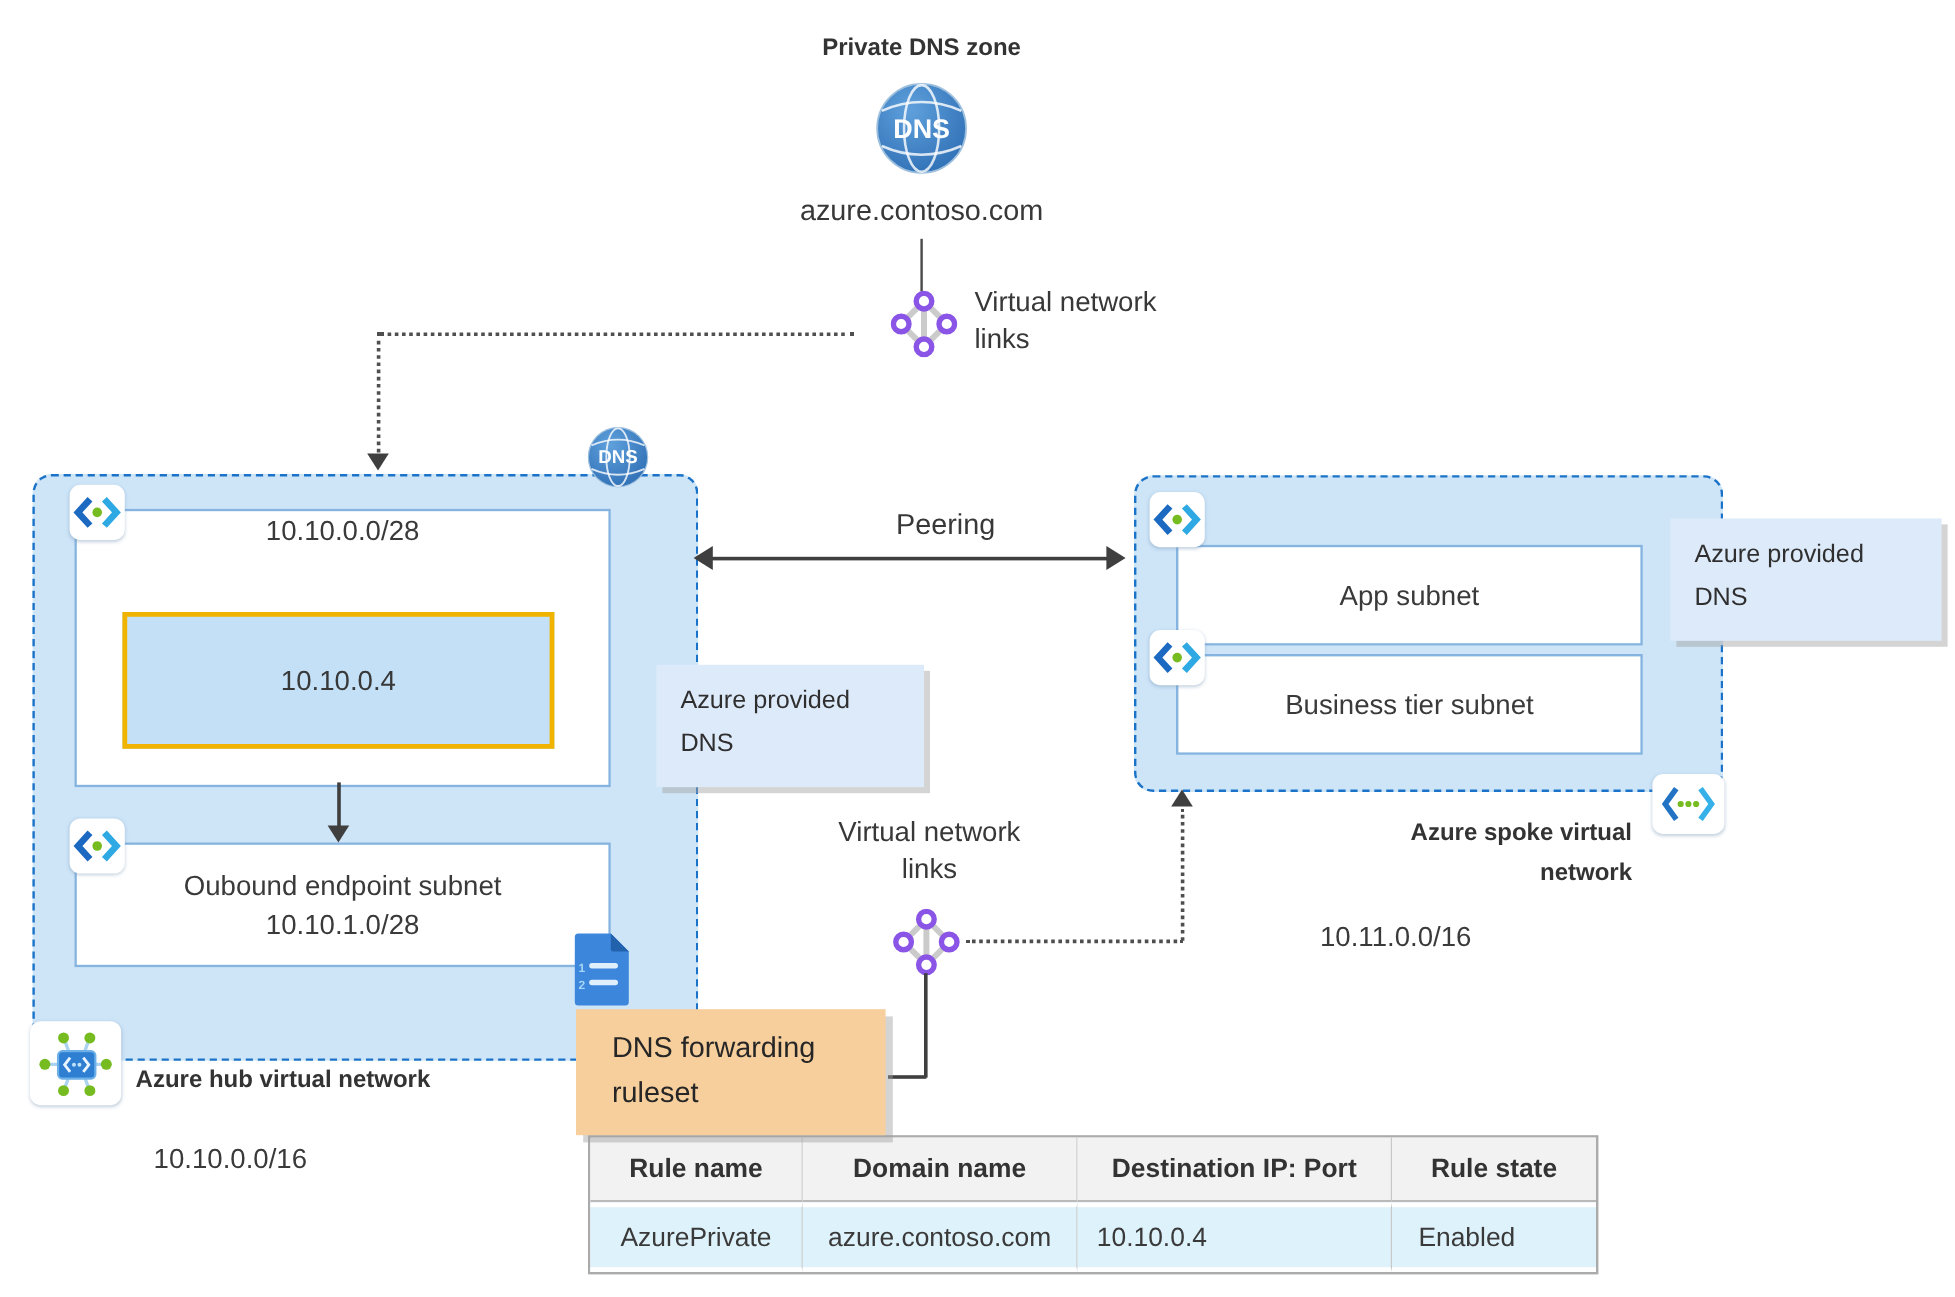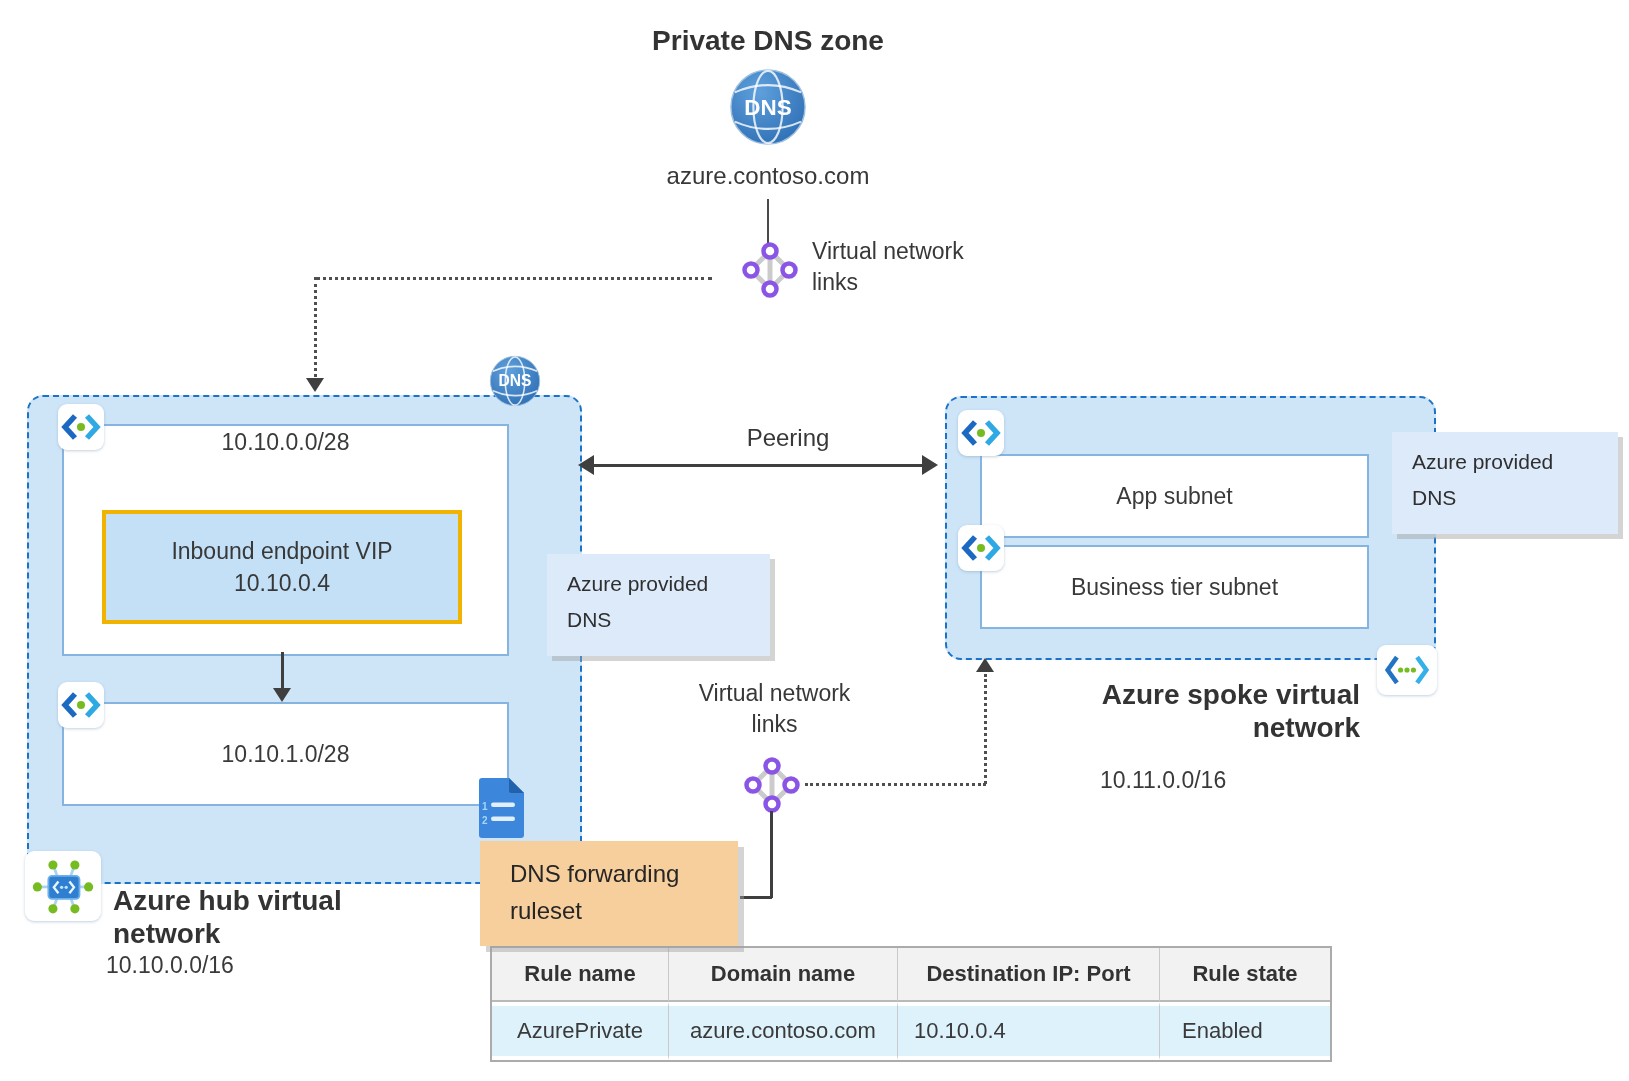--- a/index.html
+++ b/index.html
@@ -23,21 +23,21 @@
             z-index:4;font-size:21px;line-height:36px;color:#2f2f2f;}
   .dot-h{border-top:3px dotted #4f4f4f;z-index:3;}
   .dot-v{border-left:3px dotted #4f4f4f;z-index:3;}
   .sol-h{background:var(--line);height:3px;z-index:3;}
   .sol-v{background:var(--line);width:2.5px;z-index:3;}
   .ah{width:0;height:0;z-index:3;}
   .ah-down{border-left:9.5px solid transparent;border-right:9.5px solid transparent;border-top:14px solid var(--line);}
   .ah-up{border-left:9px solid transparent;border-right:9px solid transparent;border-bottom:14px solid var(--line);}
   .ah-left{border-top:10.5px solid transparent;border-bottom:10.5px solid transparent;border-right:16px solid var(--line);}
   .ah-right{border-top:10.5px solid transparent;border-bottom:10.5px solid transparent;border-left:16px solid var(--line);}
-  .biglabel{font-size:28px;font-weight:bold;color:#333333;line-height:33px;}
+  .biglabel{font-size:20px;font-weight:bold;color:#333333;line-height:33px;}
   .cidr{font-size:23px;color:#3a3a3a;}
   table.rules{border-collapse:separate;border-spacing:0;border:2px solid #ababab;background:#ffffff;
               table-layout:fixed;font-size:22px;}
   table.rules th{background:var(--table-header);font-weight:bold;color:#333333;height:52px;
                  border-bottom:2px solid #b9b9b9;border-right:1px solid #c9c9c9;text-align:center;padding:0 6px;}
   table.rules th:last-child{border-right:none;}
   table.rules td{background:var(--table-row);height:50px;border-top:4px solid #ffffff;border-bottom:4px solid #ffffff;
                  border-right:1px solid #c9c9c9;text-align:center;padding:0 6px;color:#3a3a3a;}
   table.rules td:last-child{border-right:none;}
   table.rules td.lft{text-align:left;padding-left:16px;}
@@ -118,28 +118,28 @@
     <rect x="1" y="1" width="44" height="44" rx="8" fill="#ffffff"></rect>
     <path d="M17 12 L7 23 L17 34" stroke="#1b69c0" stroke-width="5.5" fill="none"></path>
     <path d="M29 12 L39 23 L29 34" stroke="#2fa9e4" stroke-width="5.5" fill="none"></path>
     <circle cx="23" cy="23" r="4" fill="#76bc21"></circle>
   </svg>
 </div>
 
 <div class="abs" style="left:102px;top:510px;width:360px;height:114px;z-index:2;background:var(--vip-fill);
             border:4px solid var(--gold);box-sizing:border-box;display:flex;flex-direction:column;
             align-items:center;justify-content:center;font-size:23px;line-height:32px;">
-  <div>Inbound endpoint VIP</div>
   <div>10.10.0.4</div>
 </div>
 
 <div class="abs sol-v" style="left:281px;top:652px;height:38px;"></div>
 <div class="abs ah ah-down" style="left:272.5px;top:688px;"></div>
 
 <div class="abs whitebox" style="left:62px;top:702px;width:443px;height:100px;">
+  <div>Oubound endpoint subnet</div>
   <div>10.10.1.0/28</div>
 </div>
 <div class="abs iconbox" style="left:58px;top:682px;width:46px;height:46px;">
   <svg viewBox="0 0 46 46" width="46" height="46">
     <rect x="1" y="1" width="44" height="44" rx="8" fill="#ffffff"></rect>
     <path d="M17 12 L7 23 L17 34" stroke="#1b69c0" stroke-width="5.5" fill="none"></path>
     <path d="M29 12 L39 23 L29 34" stroke="#2fa9e4" stroke-width="5.5" fill="none"></path>
     <circle cx="23" cy="23" r="4" fill="#76bc21"></circle>
   </svg>
 </div>
@@ -167,21 +167,21 @@
       <path d="M33 30 L28 36.5 L33 43"></path>
         <path d="M45 30 L50 36.5 L45 43"></path>
     </g>
     <g fill="#bfe3fa">
         <circle cx="36.5" cy="36.5" r="1.8"></circle>
         <circle cx="41.5" cy="36.5" r="1.8"></circle>
       </g>
   </svg>
 </div>
 <div class="abs biglabel" style="left:113px;top:884px;width:250px;">Azure hub virtual network</div>
-<div class="abs cidr" style="left:106px;top:952px;width:250px;">10.10.0.0/16</div>
+<div class="abs cidr" style="left:128px;top:952px;width:250px;">10.10.0.0/16</div>
 
 <div class="abs labelbox" style="left:547px;top:554px;width:203px;height:90px;padding:12px 0 0 20px;box-sizing:content-box;">
   <div style="width:160px;">Azure provided DNS</div>
 </div>
 
 <div class="abs ctr" style="left:688px;top:424px;width:200px;font-size:24px;">Peering</div>
 <div class="abs sol-h" style="left:592px;top:464px;width:332px;"></div>
 <div class="abs ah ah-left" style="left:578px;top:455px;"></div>
 <div class="abs ah ah-right" style="left:922px;top:455px;"></div>
 

